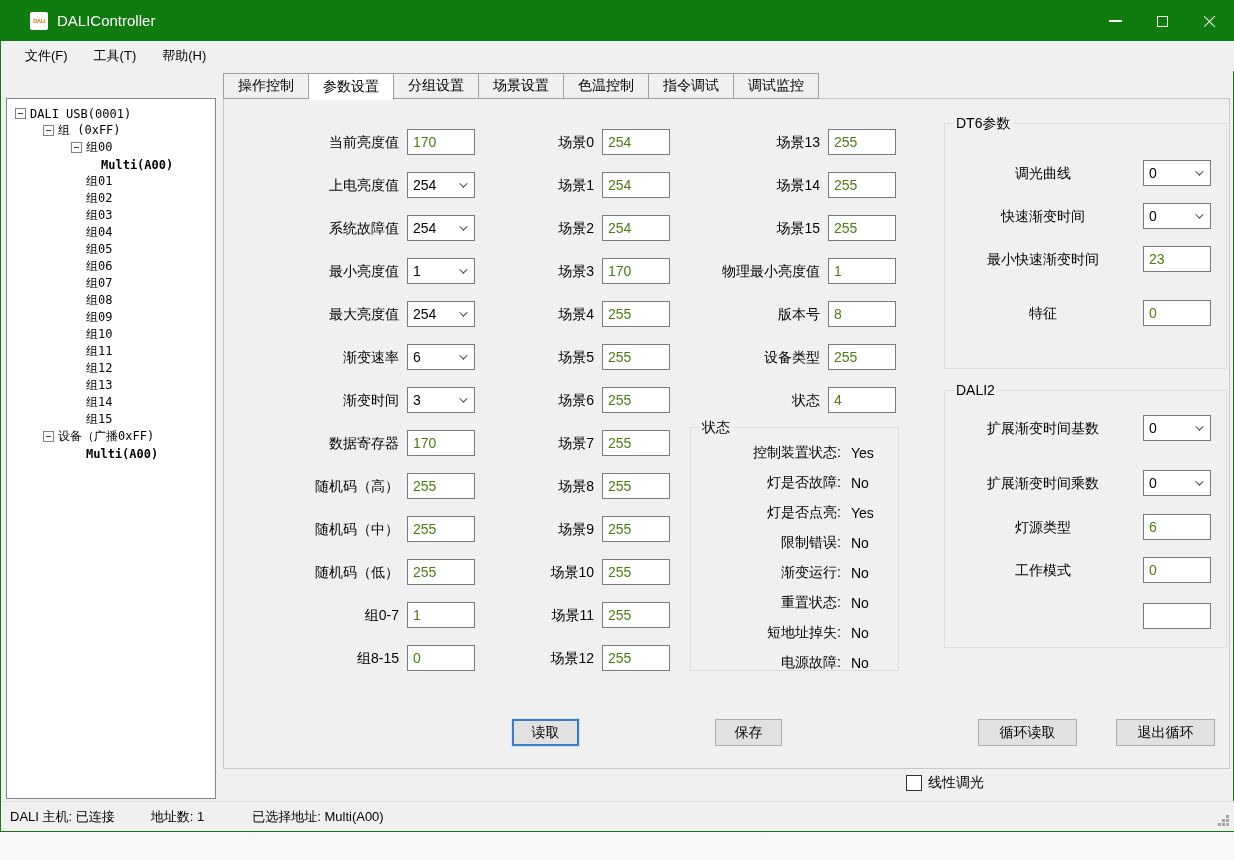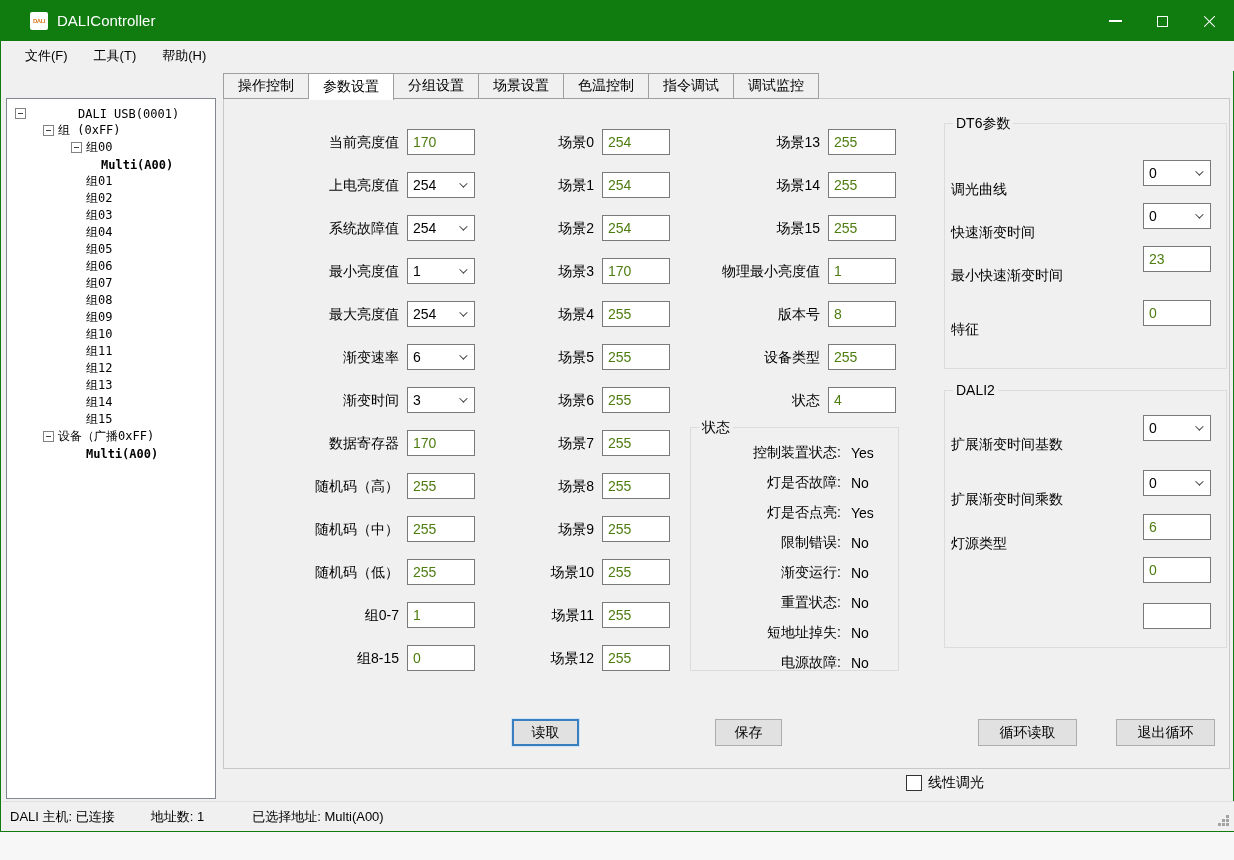--- a/index.html
+++ b/index.html
@@ -23,21 +23,21 @@
 
   
   .menubar { position:absolute; left:1px; top:40px; width:1232px; height:30px; background:#f0f0f0; display:flex; align-items:center; padding-left:10px; }
   .mitem { padding:0 13px; height:26px; line-height:26px; font-size:13px; }
 
   
   .treepanel { position:absolute; left:5px; top:97px; width:210px; height:701px; background:#fff; border:1px solid #828790; padding-top:6px; overflow:hidden; font-family:"DejaVu Sans Mono",monospace; font-size:12px; }
   .tnode { height:17px; display:flex; align-items:center; white-space:nowrap; }
   .texp { position:relative; width:11px; height:11px; border:1px solid #828282; background:#fff; margin-right:4px; flex:none; }
   .texp::after { content:""; position:absolute; left:2px; top:4px; width:5px; height:1px; background:#404040; }
-  .pl-root { padding-left:8px;gap:48px; } .pl-l1 { padding-left:36px; } .pl-l2 { padding-left:64px; }
+  .pl-root { padding-left:8px; } .pl-l1 { padding-left:36px; } .pl-l2 { padding-left:64px; }
   .pl-l2leaf { padding-left:79px; } .pl-l3leaf { padding-left:94px; }
   .bold { font-weight:bold; }
 
   
   .tabstrip { position:absolute; left:222px; top:72px; height:26px; display:flex; align-items:flex-end; z-index:3; }
   .tab { height:26px; line-height:22px; padding:0 14px; font-size:14px; background:#f0f0f0; border:1px solid #9f9f9f; border-left:none; }
   .tab:first-child { border-left:1px solid #9f9f9f; }
   .tab.active { background:#fff; height:27px; line-height:25px; border-bottom:none; margin-bottom:-1px; position:relative; z-index:4; }
 
   
@@ -50,21 +50,21 @@
   .chev { margin-left:auto; margin-right:9px; width:6px; height:6px; border-right:1.3px solid #444; border-bottom:1.3px solid #444; transform:rotate(45deg) translateY(-2px); flex:none; }
 
   
   .c1 .flabel { left:0; width:175px; } .c1 .ctl { left:183px; }
   .c2 .flabel { left:250px; width:120px; } .c2 .ctl { left:378px; }
   .c3 .flabel { left:420px; width:176px; } .c3 .ctl { left:604px; }
 
   
   .gbox { position:absolute; border:1px solid #dcdcdc; }
   .glegend { position:absolute; top:-9px; left:8px; background:#f0f0f0; padding:0 3px; font-size:14px; }
-  .gbox .flabel2 { position:absolute; height:26px; line-height:26px; font-size:14px; text-align:left; left:6px; width:184px;margin-top:16px; }
+  .gbox .flabel2 { position:absolute; height:26px; line-height:26px; font-size:14px; text-align:center; left:6px; width:184px; }
   .gbox .gctl { position:absolute; left:198px; }
 
   
   .srow { display:flex; align-items:center; height:30px; }
   .slabel { width:150px; text-align:right; font-size:14px; }
   .sval { margin-left:10px; font-size:14px; }
   .sbody { padding-top:10px; }
 
   
   .btn { position:absolute; height:27px; background:#e1e1e1; border:1px solid #adadad; font-family:inherit; font-size:14px; text-align:center; line-height:25px; }
@@ -409,20 +409,21 @@
           <span>0</span>
           <span class="chev"></span>
         </div>
       <div class="flabel2" style="top:79px">扩展渐变时间乘数</div>
       <div class="combo gctl" style="top:79px">
           <span>0</span>
           <span class="chev"></span>
         </div>
       <div class="flabel2" style="top:123px">灯源类型</div>
       <input class="tin gctl" style="top: 123px;" value="6">
+      <div class="flabel2" style="top:166px">工作模式</div>
       <input class="tin gctl" style="top: 166px;" value="0">
       <input class="tin gctl" style="top: 212px;" value="">
     </div>
 
     <button class="btn focused" style="left:288px; top:620px; width:67px;">读取</button>
     <button class="btn" style="left:491px; top:620px; width:67px;">保存</button>
     <button class="btn" style="left:754px; top:620px; width:99px;">循环读取</button>
     <button class="btn" style="left:892px; top:620px; width:99px;">退出循环</button>
   </div>
 

